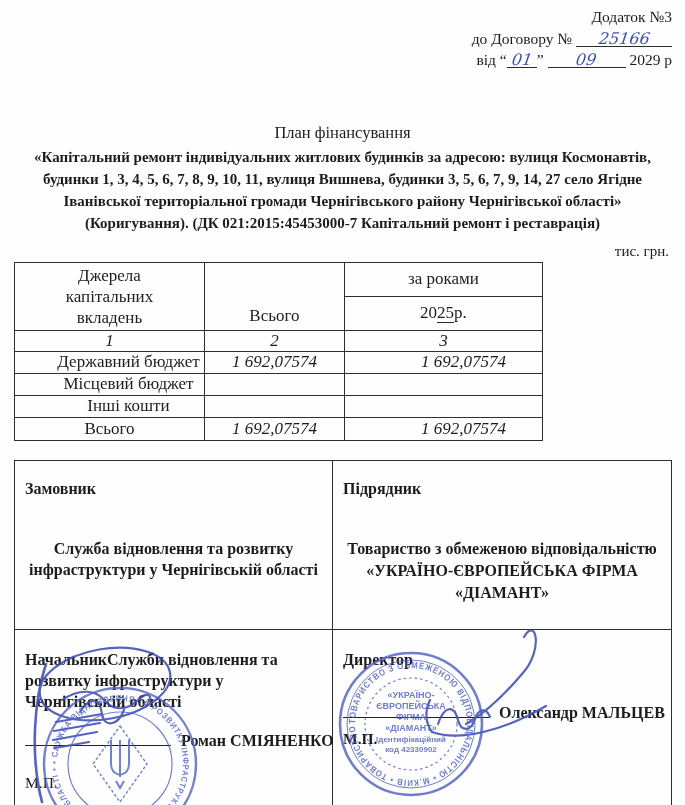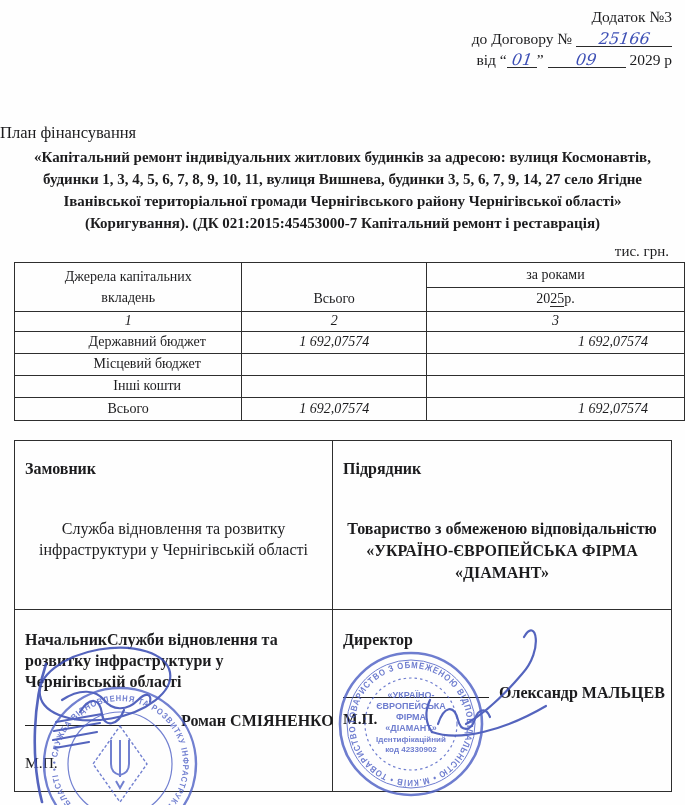--- a/index.html
+++ b/index.html
@@ -12,45 +12,45 @@
   .doc-header { margin-top:6px; padding-right:13px; text-align:right;
                 font-size:15.5px; line-height:21.5px;margin-left:12px; }
   .hw { color:#3d4fb5; font-style:italic; font-size:16px;
         font-family:"DejaVu Serif", serif; transform:skewX(-8deg); display:inline-block; }
   .u-line { display:inline-block; border-bottom:1.2px solid #2b2b2b;
             text-align:center; line-height:15px; vertical-align:baseline; }
   .u-contract { width:96px; }
   .u-day { width:30px; }
   .u-month { width:78px; }
   
-  .title { margin-top:52px; text-align:left; font-size:16.5px; }
+  .title { margin-top:52px; text-align:center; font-size:16.5px; }
   .subject { margin:3px 26px 0; text-align:center; font-weight:bold;
              font-size:15px; line-height:22px; }
   .units { margin:9px 16px 2px 0; text-align:right; font-size:15px; }
   
   table { border-collapse:collapse; }
-  .finance { margin:0 0 0 14px; width:671px; font-size:14px; }
+  .finance { margin:0 0 0 14px; width:529px; font-size:17px; }
   .finance td { border:1px solid #2e2e2e; text-align:center; vertical-align:middle; }
   .finance .h-sources { line-height:21px; padding:2px 24px; }
   .finance .h-total { vertical-align:bottom; padding-bottom:4px; }
   .finance .year-u { border-bottom:1.2px solid #2b2b2b; }
   .finance .idx { font-style:italic; height:20px; }
   .finance .r-data { height:22px; }
   .finance .r-last { height:23px; }
   .finance .c-src { text-align:center; padding-left:38px; }
   .finance .c-src-center { text-align:center; }
   .finance .c-val { font-style:italic; }
   .finance .c-val-r { font-style:italic; text-align:right; padding-right:36px; }
   .finance .hr1 { height:25px; }
   .finance .hr2 { height:24px; }
   
   .parties { margin:19px 0 0 14px; width:657px; font-size:16px; table-layout:fixed; }
   .parties td { border:1.5px solid #2e2e2e; vertical-align:top; padding:19px 10px; }
   .role { font-weight:bold; }
-  .org { margin-top:40px; text-align:center; font-weight:normal; line-height:21.5px; }
+  .org { margin-top:40px; text-align:center; font-weight:bold; line-height:21.5px; }
   .org-r { margin-top:40px; text-align:center; font-weight:bold; line-height:22px; }
   .signer-title { font-weight:bold; line-height:21px; padding-right:6px; }
   .sig-row { margin-top:20px; white-space:nowrap; }
   .sig-row-r { margin-top:34px; white-space:nowrap; }
   .sig-line { display:inline-block; width:146px; border-bottom:1.5px solid #222; height:14px; }
   .sig-name { font-weight:bold; margin-left:10px; }
   .seal { margin-top:24px; font-size:15.5px; }
   .seal-r { margin-top:8px; font-size:15.5px; font-weight:bold; }
   .row-top td { height:169px; }
   .row-sign td { height:157px; }

